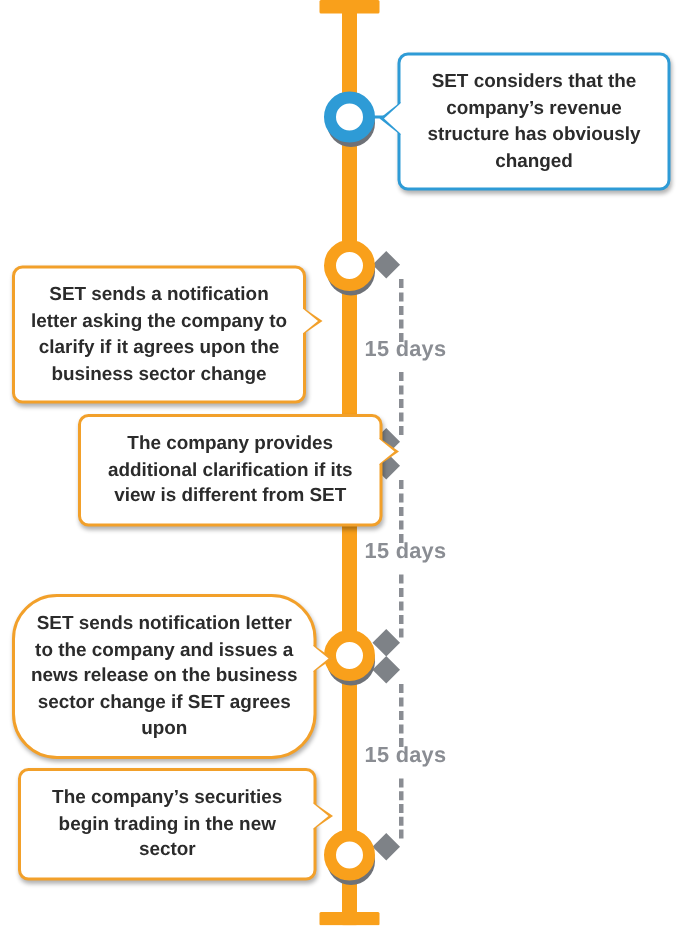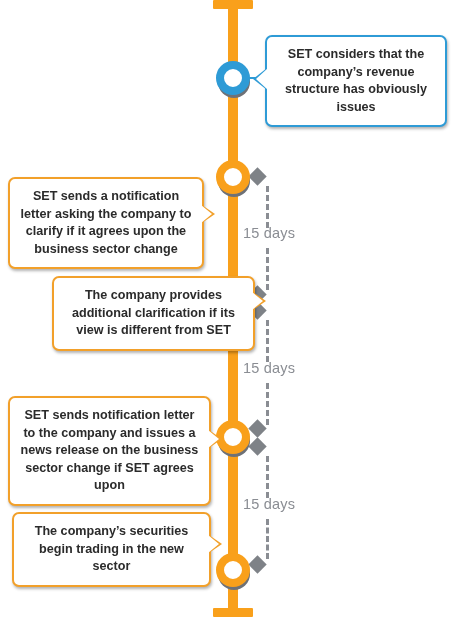--- a/index.html
+++ b/index.html
@@ -49,21 +49,21 @@
     width: 13px;
     height: 13px;
     background: #7E8287;
     transform: rotate(45deg);
     left: 251px;
   }
   .days-label {
     position: absolute;
     color: #8A8D93;
     font-size: 14.5px;
-    font-weight: normal;
+    font-weight: bold;
     letter-spacing: 0.2px;
     white-space: nowrap;
     left: 243px;
     text-align: right;
   }
 
   
   .node {
     position: absolute;
     width: 34px;
@@ -176,21 +176,21 @@
   <div class="diamond" style="top:558px;"></div>
 
   <div class="leader" style="left:246px; top:77px; width:24px;"></div>
   <div class="node blue" style="top:61px;">
     <div class="shadow"></div>
     <div class="ring"></div>
   </div>
   <div class="callout blue" style="left:265px; top:35px; width:182px;">
     <div class="tail-left" style="top:31px;"></div>
     <div class="tail-left-in" style="top:31px;"></div>
-    <span>SET considers that the company’s revenue structure has obviously issues</span>
+    <span>SET considers that the company’s revenue structure has obviously changed</span>
   </div>
 
   <div class="node" style="top:160px;">
     <div class="shadow"></div>
     <div class="ring"></div>
   </div>
   <div class="callout" style="left:8px; top:142px; width:196px;margin-top:35px;">
     <div class="tail-right" style="top:26px;"></div>
     <div class="tail-right-in" style="top:26px;"></div>
     <span>SET sends a notification letter asking the company to clarify if it agrees upon the business sector change</span>
@@ -203,21 +203,21 @@
   <div class="callout" style="left:8px; top:276px; width:203px;margin-left:44px;">
     <div class="tail-right" style="top:14px;"></div>
     <div class="tail-right-in" style="top:14px;"></div>
     <span>The company provides additional clarification if its view is different from SET</span>
   </div>
 
   <div class="node" style="top:420px;">
     <div class="shadow"></div>
     <div class="ring"></div>
   </div>
-  <div class="callout" style="left:8px; top:396px; width:203px;">
+  <div class="callout" style="left:8px; top:396px; width:203px;border-radius:30px;">
     <div class="tail-right" style="top:32px;"></div>
     <div class="tail-right-in" style="top:32px;"></div>
     <span>SET sends notification letter to the company and issues a news release on the business sector change if SET agrees upon</span>
   </div>
 
   <div class="node" style="top:553px;">
     <div class="shadow"></div>
     <div class="ring"></div>
   </div>
   <div class="callout" style="left:12px; top:512px; width:199px;">

